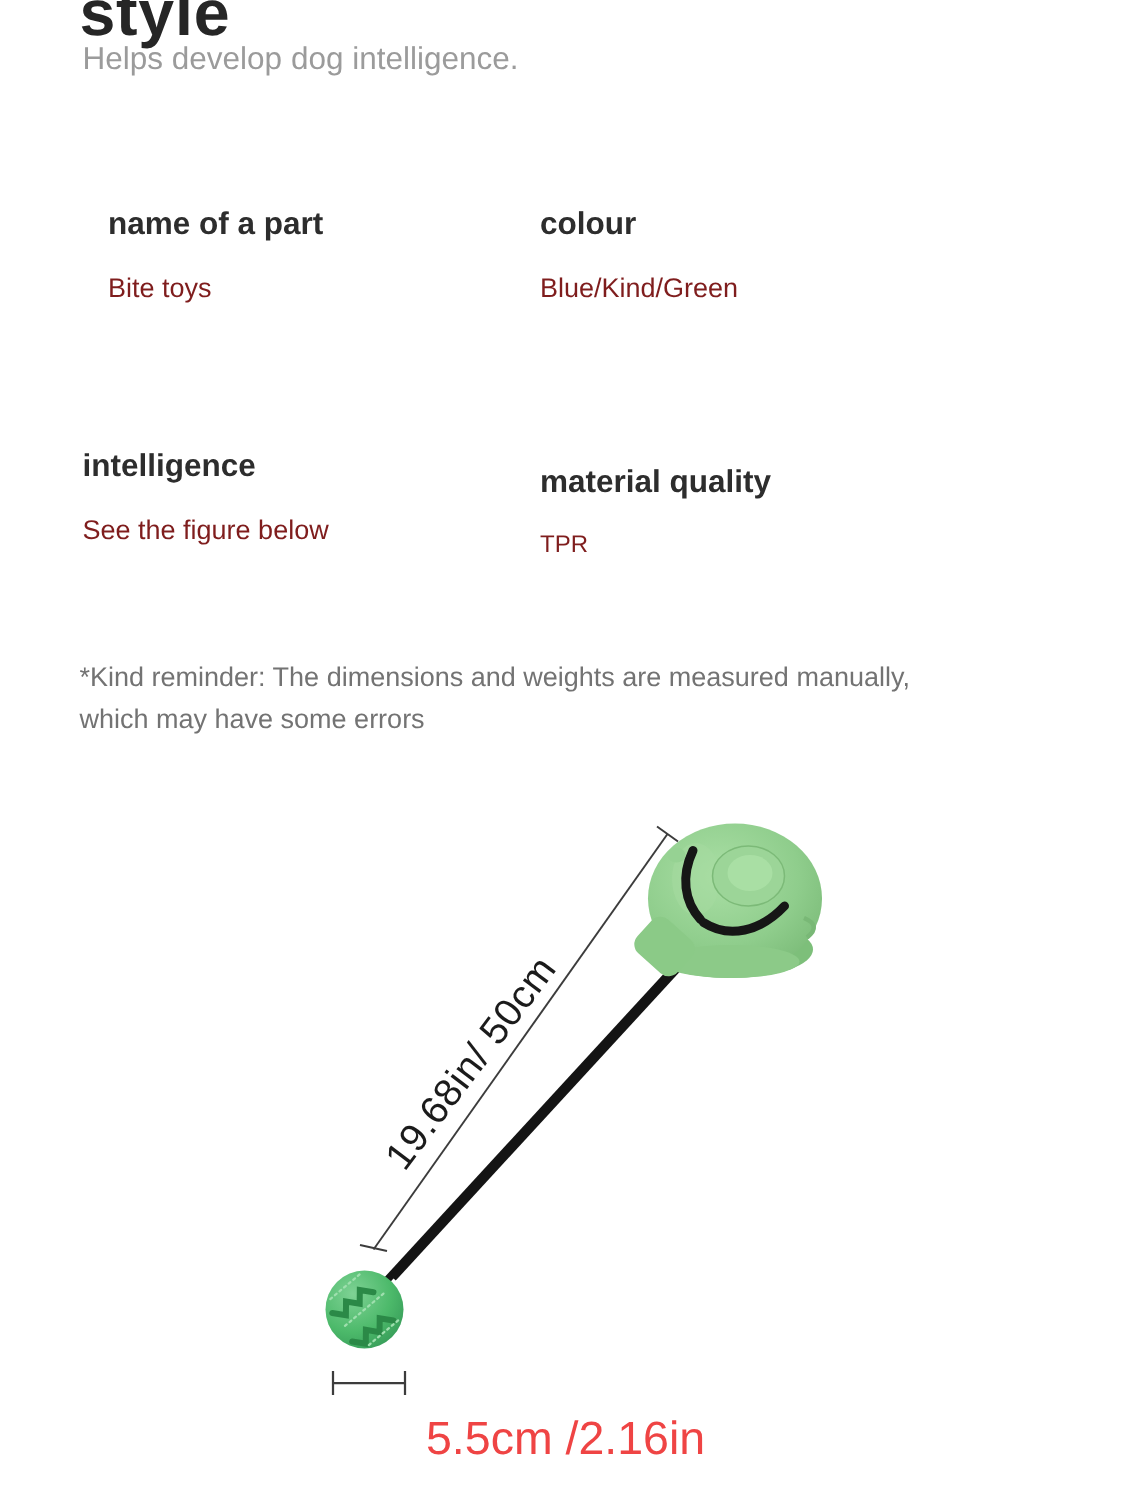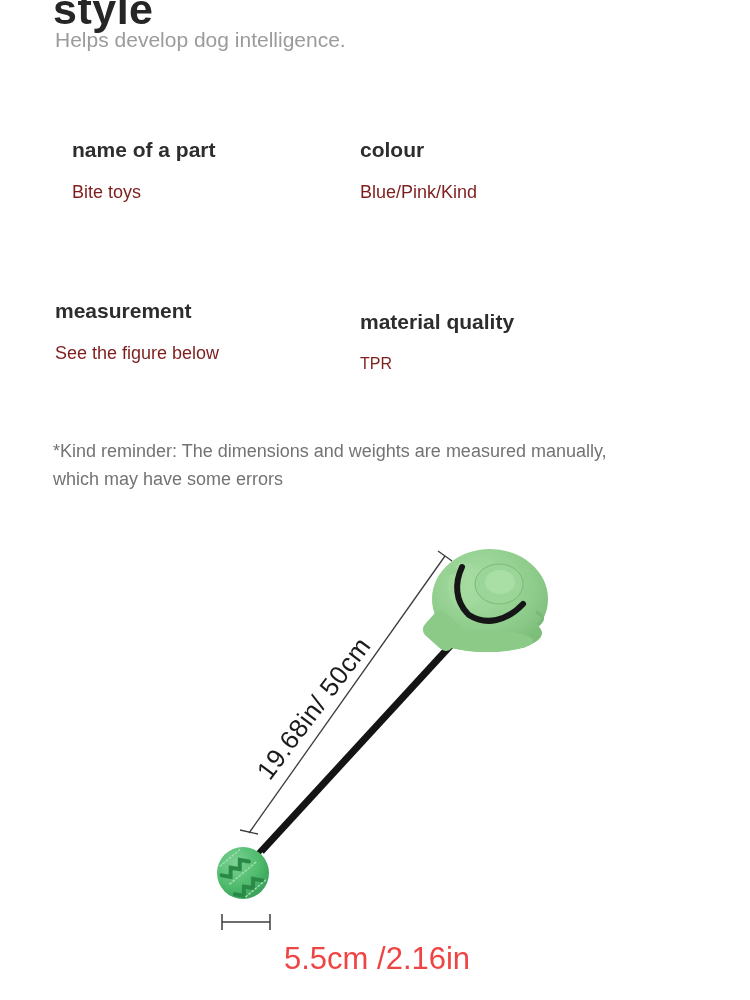--- a/index.html
+++ b/index.html
@@ -47,24 +47,24 @@
 
   <h1 class="title">style</h1>
   <p class="subtitle">Helps develop dog intelligence.</p>
 
   <div class="spec pos-a">
     <div class="label">name of a part</div>
     <div class="value">Bite toys</div>
   </div>
   <div class="spec pos-b">
     <div class="label">colour</div>
-    <div class="value">Blue/Pink/Kind</div>
+    <div class="value">Blue/Kind/Green</div>
   </div>
   <div class="spec pos-c">
-    <div class="label">measurement</div>
+    <div class="label">intelligence</div>
     <div class="value">See the figure below</div>
   </div>
   <div class="spec pos-d">
     <div class="label">material quality</div>
     <div class="value small">TPR</div>
   </div>
 
   <p class="reminder"><span>*Kind reminder: The dimensions and weights are measured manually,</span><br><span>which may have some errors</span></p>
 
   <svg class="figure-svg" width="750" height="470" viewBox="0 530 750 470" xmlns="http://www.w3.org/2000/svg">

